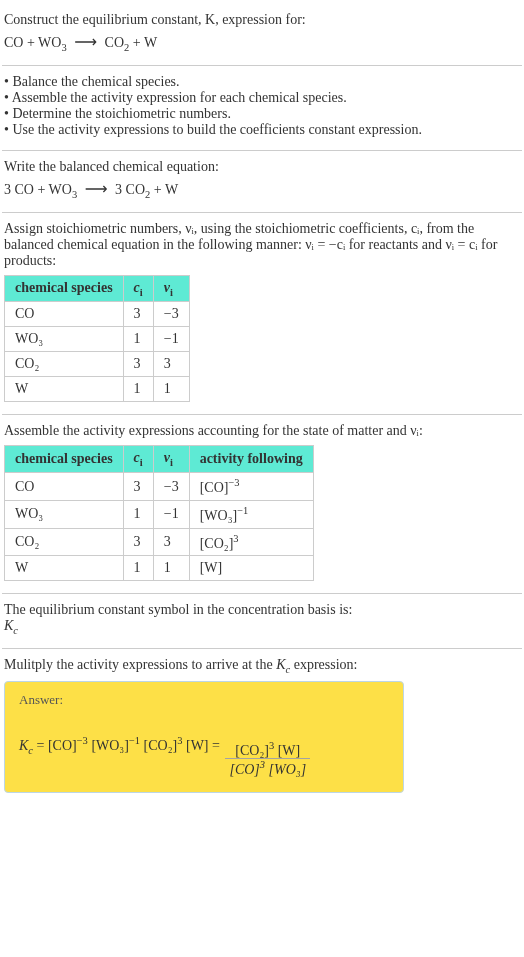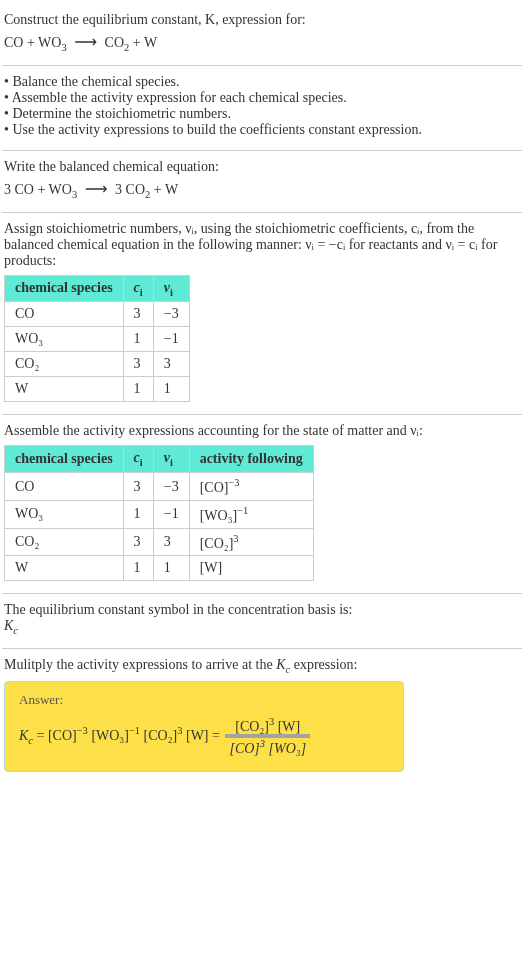--- a/index.html
+++ b/index.html
@@ -55,21 +55,21 @@
     font-size: 13px;
     color: #555;
     margin-bottom: 8px;
   }
   .frac {
     display: inline-block;
     vertical-align: middle;
     text-align: center;
     margin: 0 2px;
   }
-  .frac .num { display:block; border-bottom:4px solid #a3a3a3; padding:0 4px; }
+  .frac .num { display:block; border-bottom:1px solid #a3a3a3; padding:0 4px;margin-top:24px; }
   .frac .den { display:block; padding:0 4px;font-style:italic; }
   .ital { font-style: italic; }
 </style>
 </head>
 <body>
 
 <div class="content">
 
   <div class="section">
     <div>

